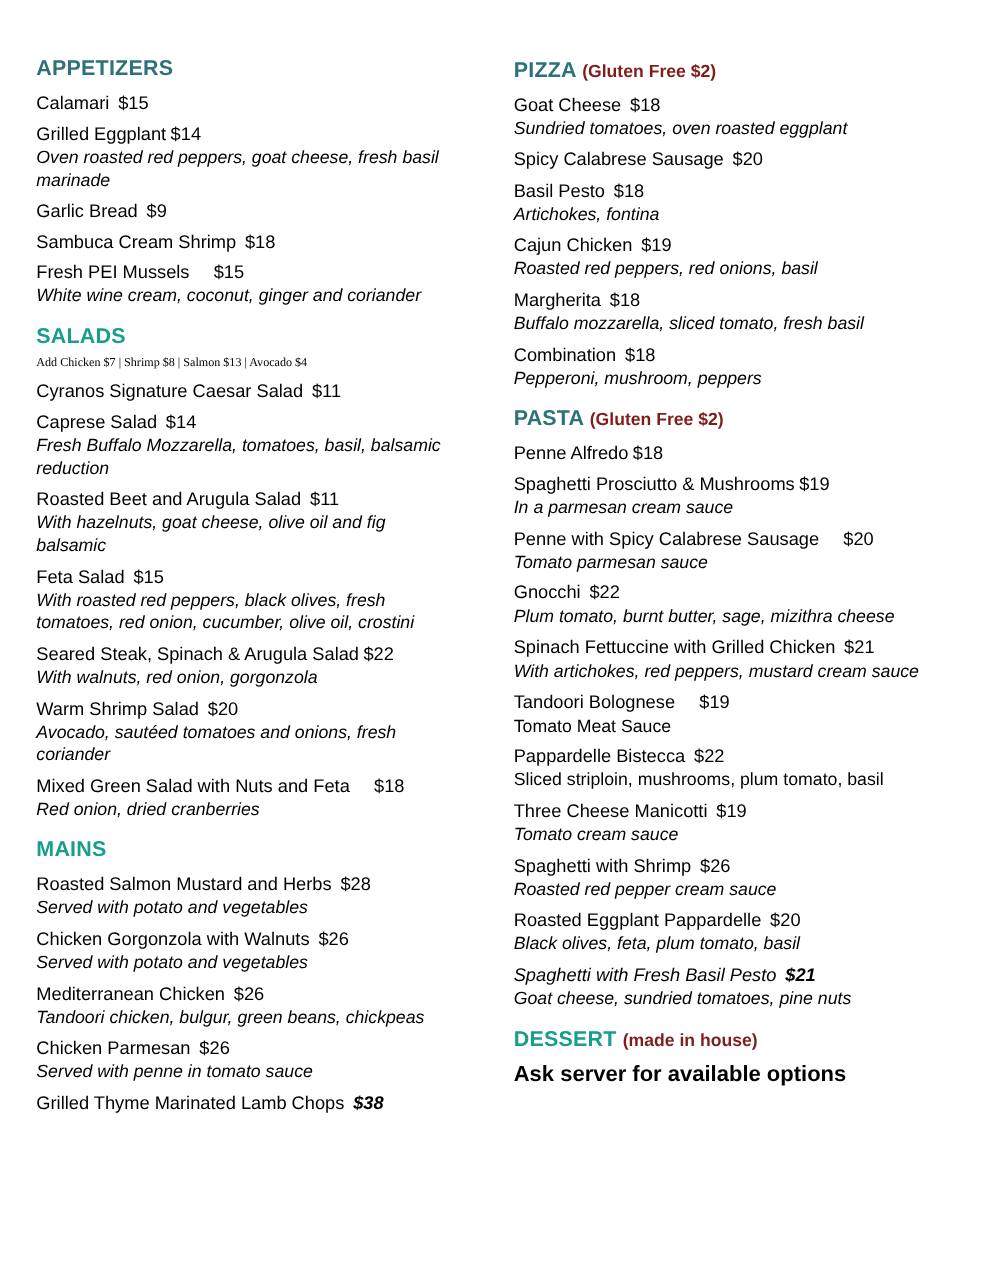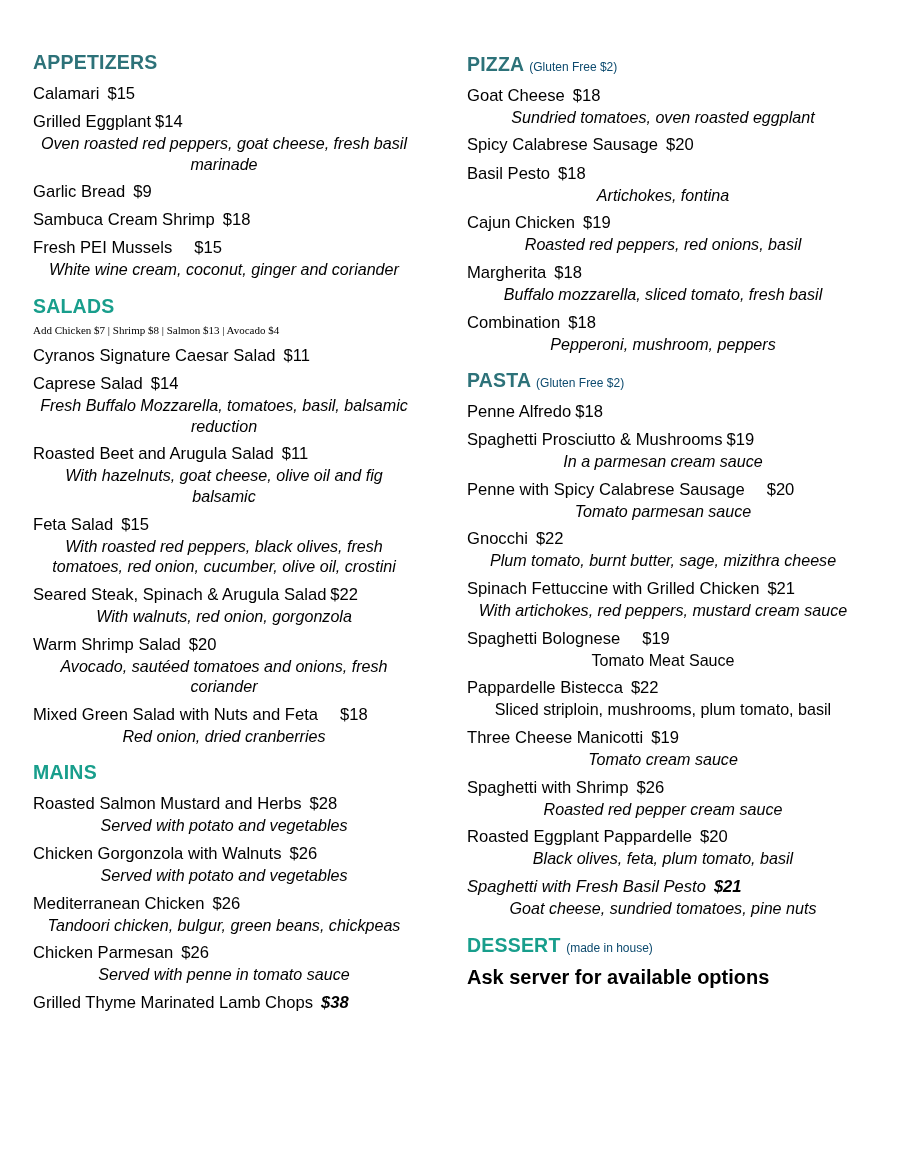--- a/index.html
+++ b/index.html
@@ -38,23 +38,23 @@
   .section-head {
     font-weight: bold;
     font-size: 19.5px;
     letter-spacing: 0.2px;
     line-height: 1.12;
     margin: 0 0 9px 0;
     white-space: nowrap;
   }
   .section-head .head-title { }
   .section-head .head-note {
-    color: #0c4a6e;
-    font-weight: normal;
-    font-size: 12px;
+    color: #7f1d1d;
+    font-weight: bold;
+    font-size: 16px;
     letter-spacing: 0;
   }
   .section + .section { margin-top: 16px; }
 
   
   .item {
     margin: 0 0 7px 0;
   }
   .item-line {
     font-size: 16.6px;
@@ -74,21 +74,20 @@
   .item-price.italic { font-style: italic; font-weight: bold; }
   .gap-s  { display: inline-block; width: 4px; }
   .gap-m  { display: inline-block; width: 8px; }
   .gap-l  { display: inline-block; width: 22px; }
   .item-desc {
     font-style: italic;
     font-size: 16.1px;
     line-height: 1.28;
     margin-top: 1px;
     max-width: 100%;
-    text-align: center;
   }
   .item-desc.roman { font-style: normal; }
   .sub-note {
     font-size: 11px;
     line-height: 1.3;
     margin: -4px 0 8px 0;
     font-family: Liberation Serif, serif;
   }
   .dessert-line {
     font-weight: bold;
@@ -221,21 +220,21 @@
         </div>
         <div class="item">
           <div class="item-line w-right"><span class="item-name">Gnocchi</span><span class="gap-m"></span><span class="item-price">$22</span></div>
           <div class="item-desc w-right">Plum tomato, burnt butter, sage, mizithra cheese</div>
         </div>
         <div class="item">
           <div class="item-line w-right"><span class="item-name">Spinach Fettuccine with Grilled Chicken</span><span class="gap-m"></span><span class="item-price">$21</span></div>
           <div class="item-desc w-right">With artichokes, red peppers, mustard cream sauce</div>
         </div>
         <div class="item">
-          <div class="item-line w-right"><span class="item-name">Spaghetti Bolognese</span><span class="gap-l"></span><span class="item-price">$19</span></div>
+          <div class="item-line w-right"><span class="item-name">Tandoori Bolognese</span><span class="gap-l"></span><span class="item-price">$19</span></div>
           <div class="item-desc w-right roman">Tomato Meat Sauce</div>
         </div>
         <div class="item">
           <div class="item-line w-right"><span class="item-name">Pappardelle Bistecca</span><span class="gap-m"></span><span class="item-price">$22</span></div>
           <div class="item-desc w-right roman">Sliced striploin, mushrooms, plum tomato, basil</div>
         </div>
         <div class="item">
           <div class="item-line w-right"><span class="item-name">Three Cheese Manicotti</span><span class="gap-m"></span><span class="item-price">$19</span></div>
           <div class="item-desc w-right">Tomato cream sauce</div>
         </div>

